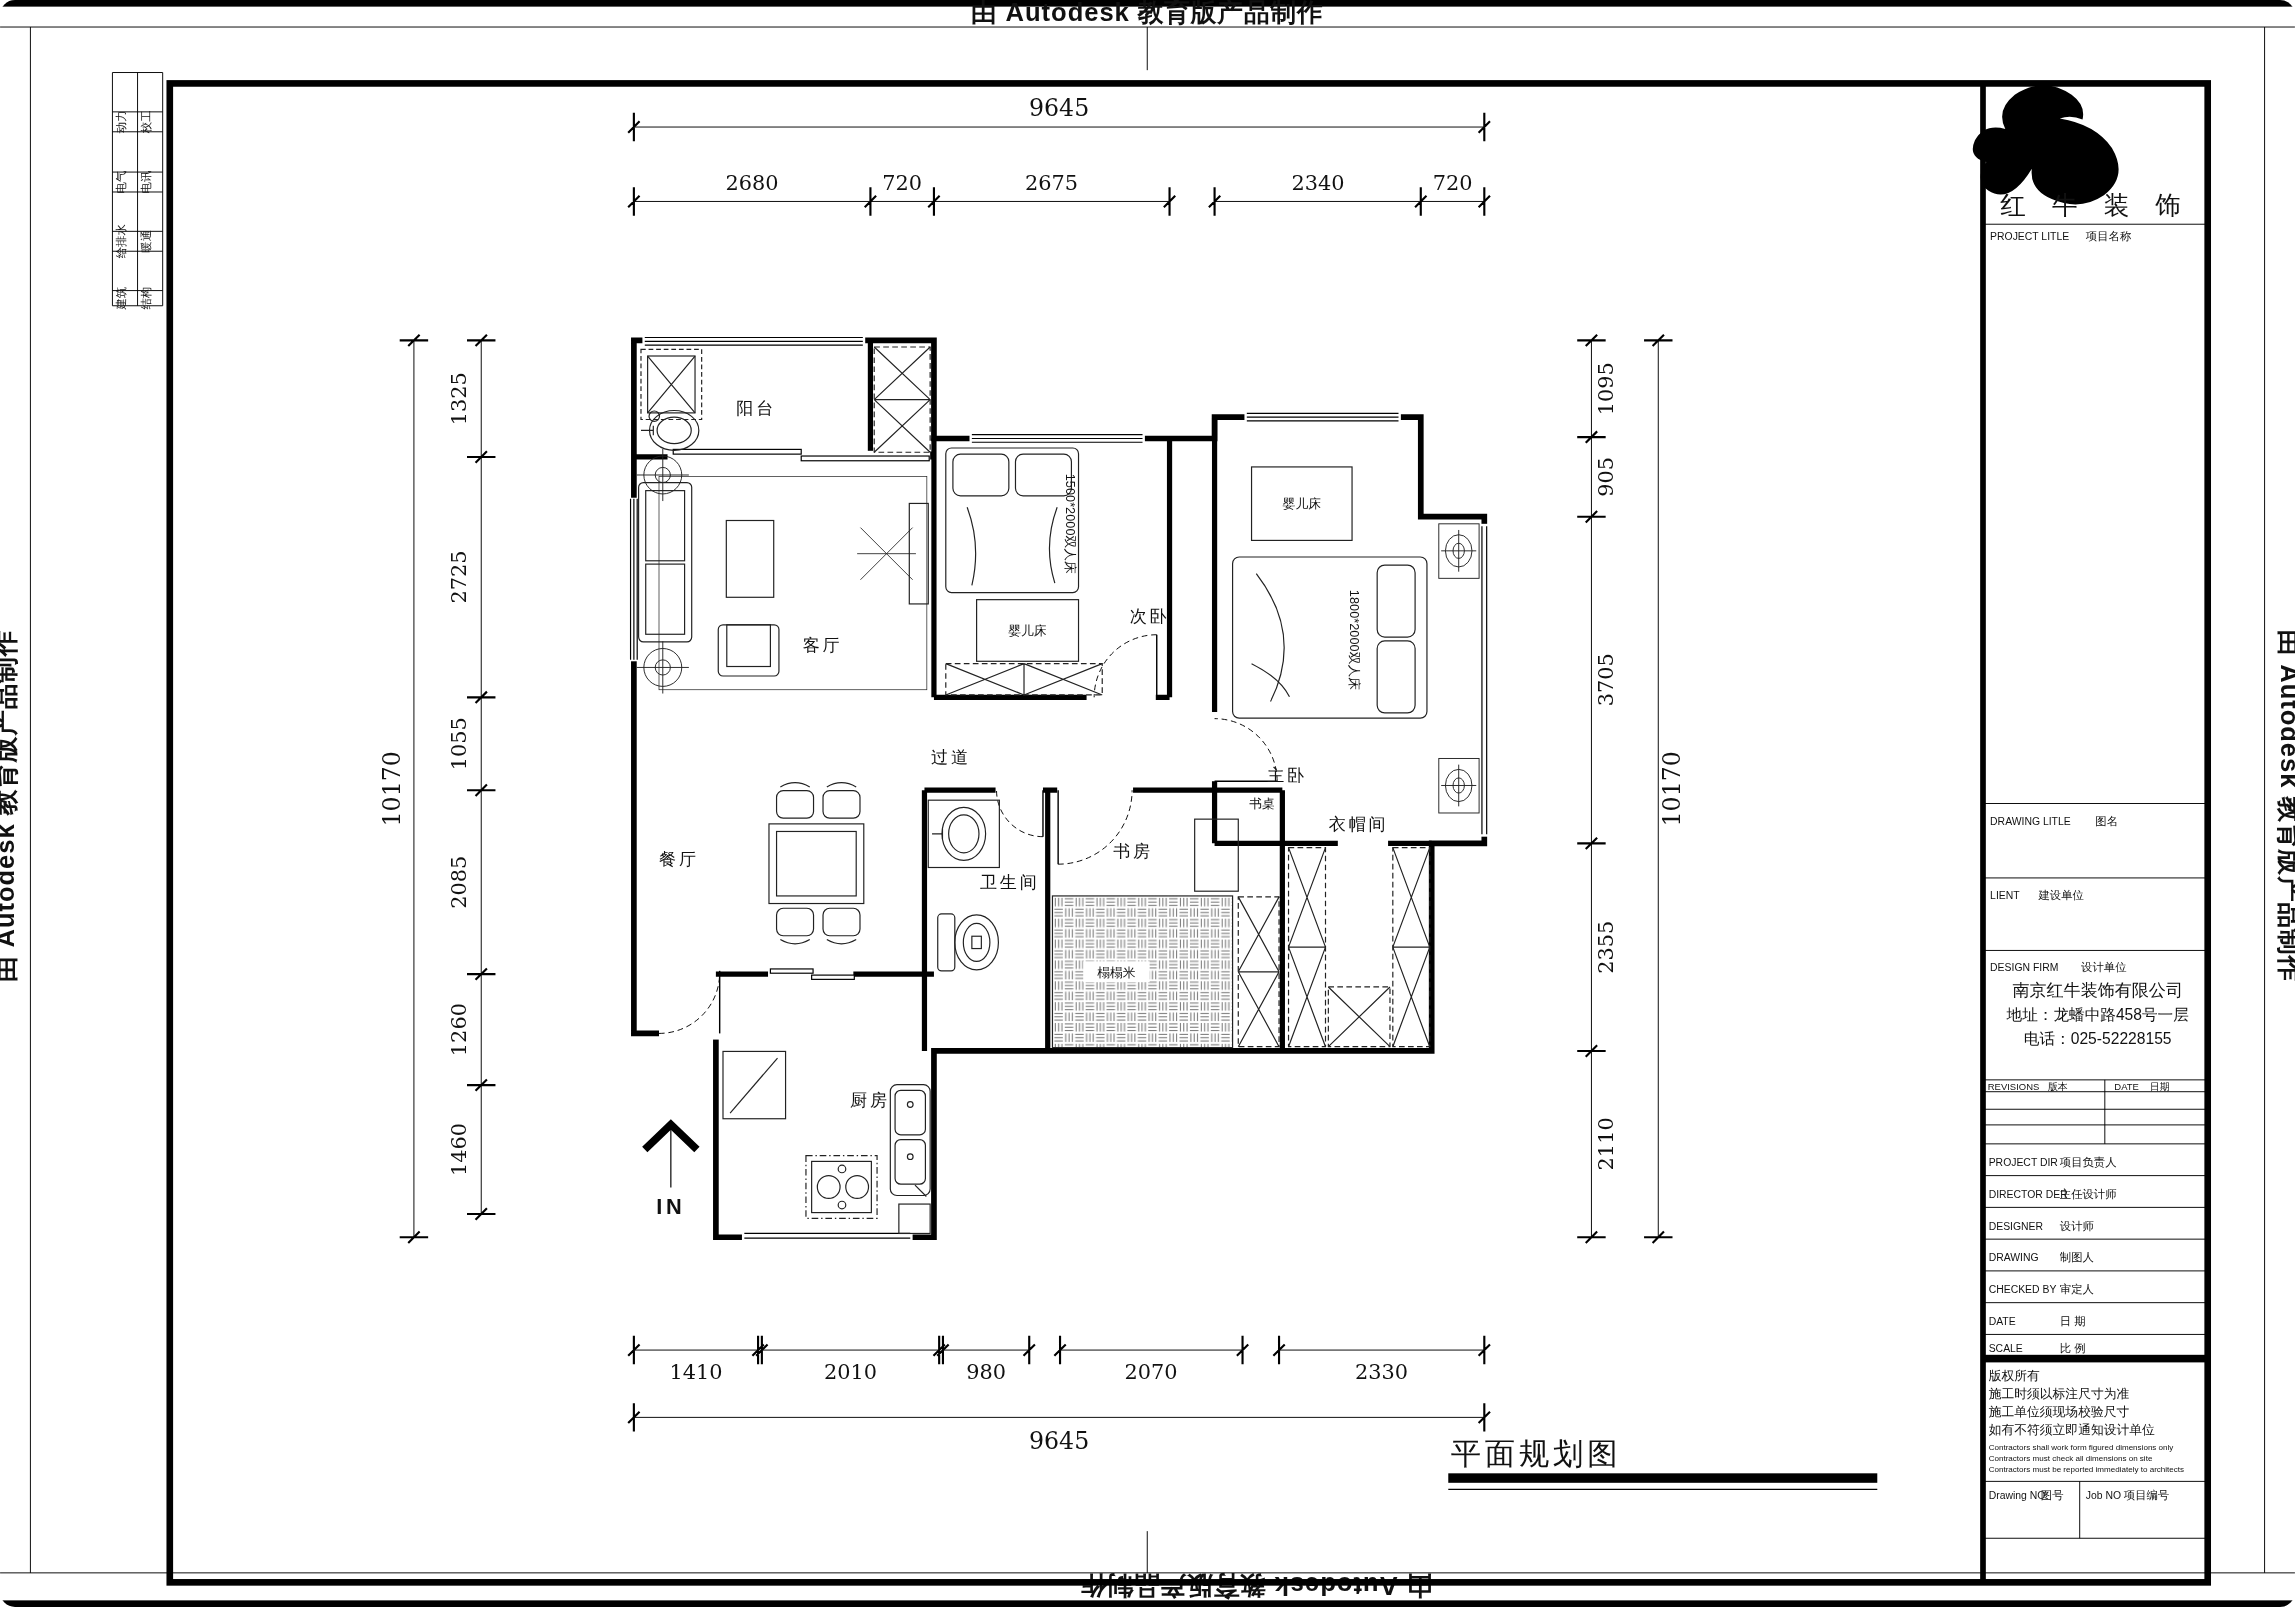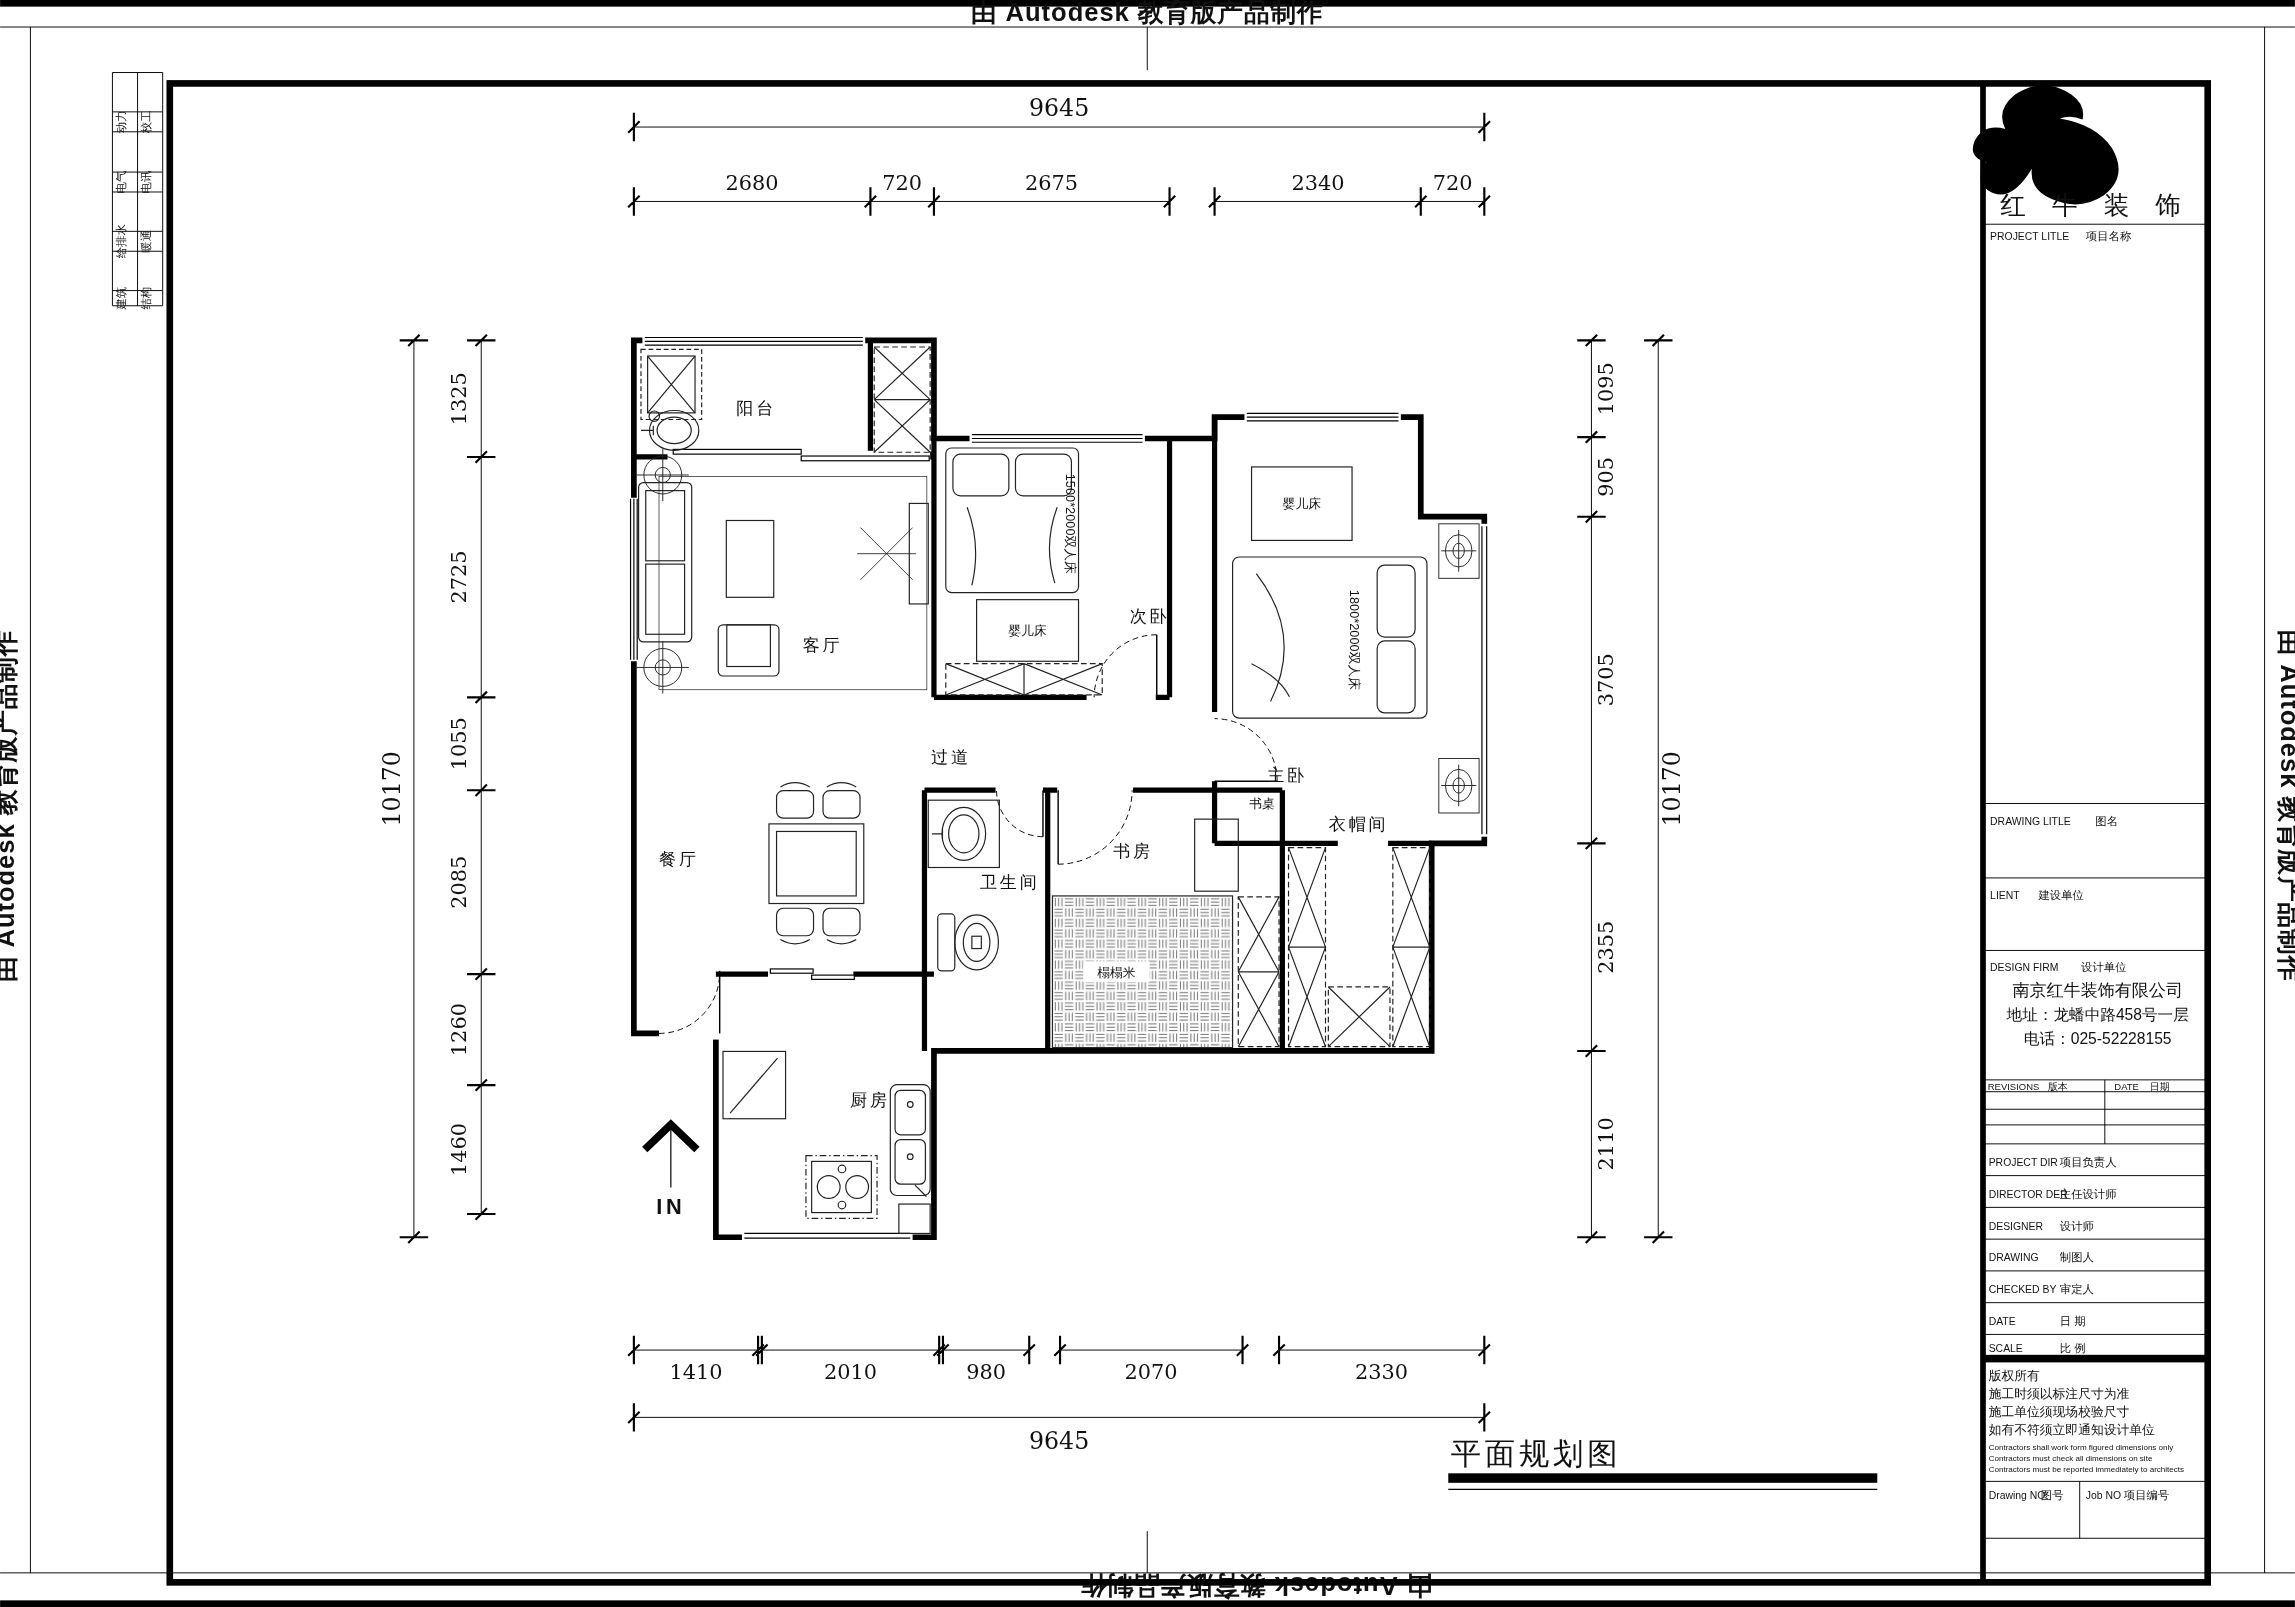--- a/index.html
+++ b/index.html
@@ -1,16 +1,16 @@
 <!DOCTYPE html>
 <html style="font-size:7.6px"><head>
 <meta charset="utf-8">
 <style>
   html,body{margin:0;padding:0;background:#fff;}
-  .sheet{position:relative;width:2295px;height:1607px;background:#fff;overflow:hidden;}
+  .sheet{position:relative;width:2295px;height:1607px;background:#fff;overflow:hidden;border-radius:15px;}
   svg{position:absolute;left:0;top:0;}
   text{fill:#111;font-family:"Liberation Sans",sans-serif;}
   .dim{font-family:"DejaVu Serif",serif;font-size:44px;}
   .dimbig{font-family:"DejaVu Serif",serif;font-size:50px;}
   .room{font-size:36px;letter-spacing:6px;}
   .furn{font-size:27px;}
   .ban{font-size:54px;font-weight:bold;letter-spacing:2px;}
   .tb-en{font-size:22px;}
   .tb-zh{font-size:24px;}
   .tb-sm{font-size:17px;}

